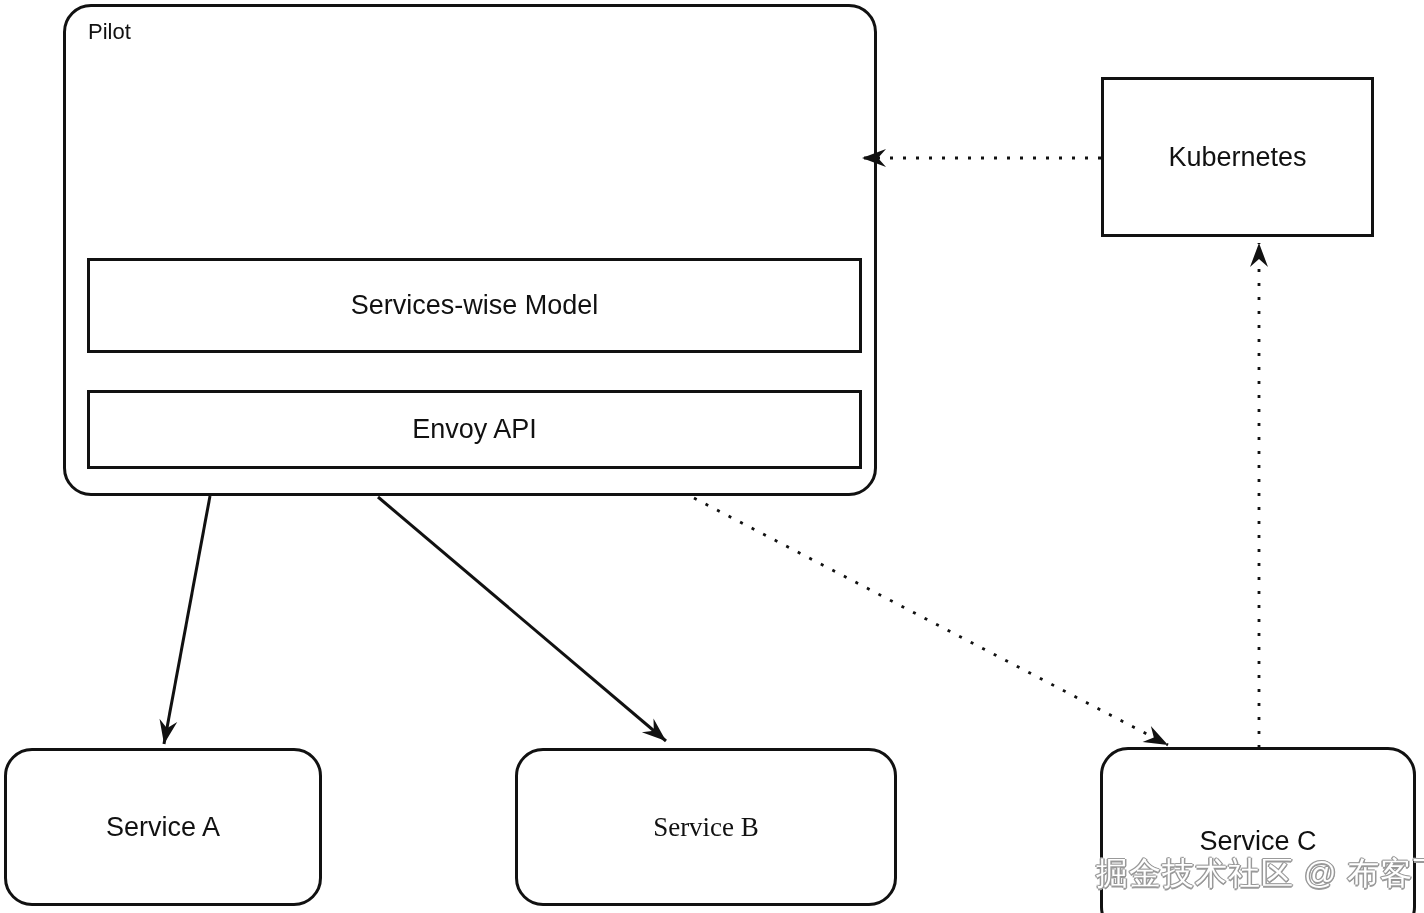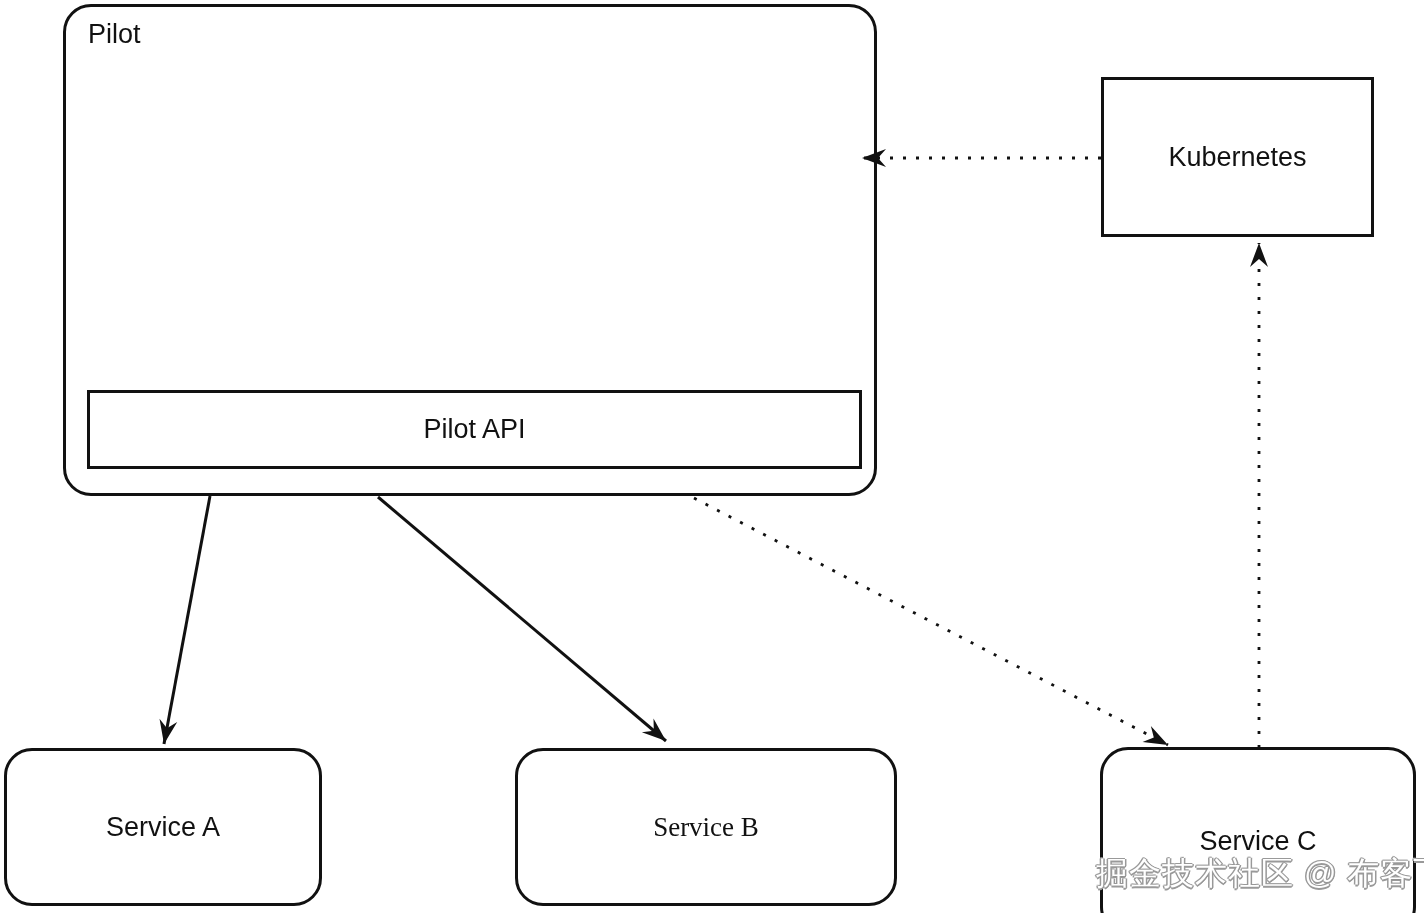--- a/index.html
+++ b/index.html
@@ -32,21 +32,21 @@
   .label {
     font-size: 27px;
     color: #111111;
     white-space: nowrap;
   }
   #pilot-box { background: transparent; }
   #pilot-title {
     position: absolute;
     left: 22px;
     top: 12px;
-    font-size: 27px;
+    font-size: 22px;
   }
   #edges-layer {
     position: absolute;
     left: 0;
     top: 0;
     pointer-events: none;
   }
   #watermark {
     position: absolute;
     left: 1096px;
@@ -86,23 +86,26 @@
 
     <line x1="694" y1="498" x2="1168" y2="745" stroke="#111111" stroke-width="2.8" stroke-dasharray="3 10" marker-end="url(#dart)"></line>
 
     <line x1="1259" y1="748" x2="1259" y2="243" stroke="#111111" stroke-width="2.8" stroke-dasharray="3 11" marker-end="url(#dart)"></line>
   </svg>
 
   <div id="pilot-box" class="box rounded-lg" style="left:63px; top:4px; width:814px; height:492px;">
     <div id="pilot-title" class="label">Pilot</div>
 
 
+    <div class="box centered" style="left:21px; top:251px; width:775px; height:95px;">
+      <span class="label">Services-wise Model</span>
+    </div>
 
     <div class="box centered" style="left:21px; top:383px; width:775px; height:79px;">
-      <span class="label">Pilot API</span>
+      <span class="label">Envoy API</span>
     </div>
   </div>
 
   <div class="box centered" style="left:1101px; top:77px; width:273px; height:160px;">
     <span class="label">Kubernetes</span>
   </div>
 
   <div class="box rounded-md centered" style="left:4px; top:748px; width:318px; height:158px;">
     <span class="label">Service A</span>
   </div>

